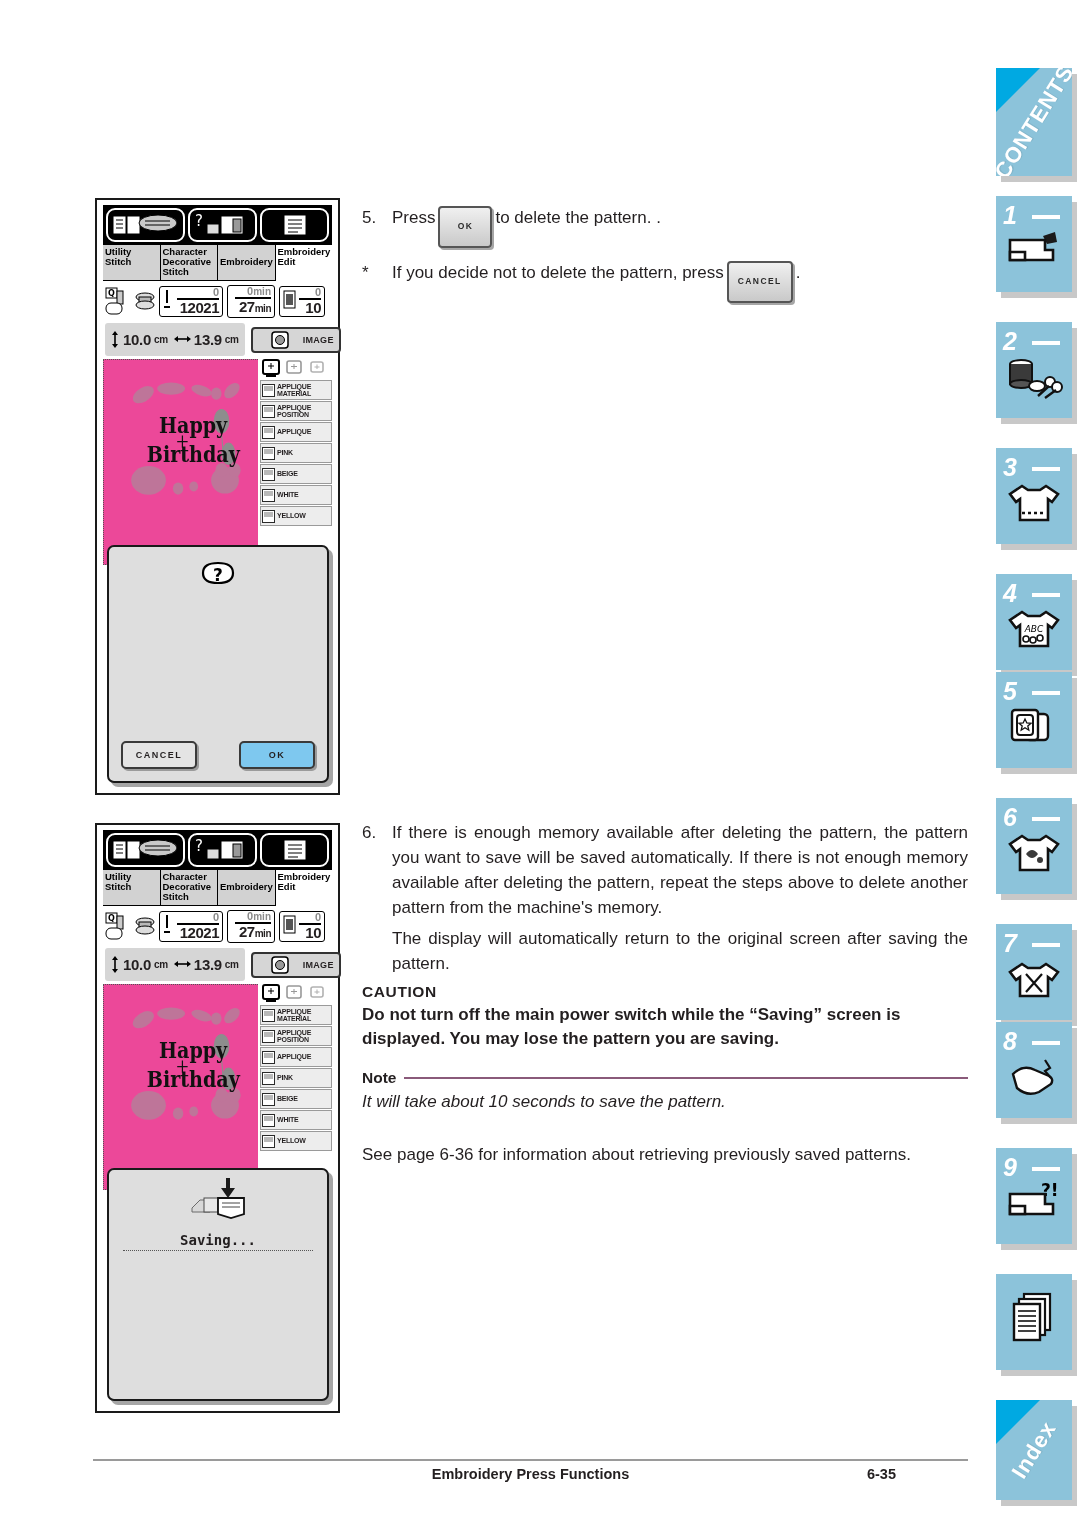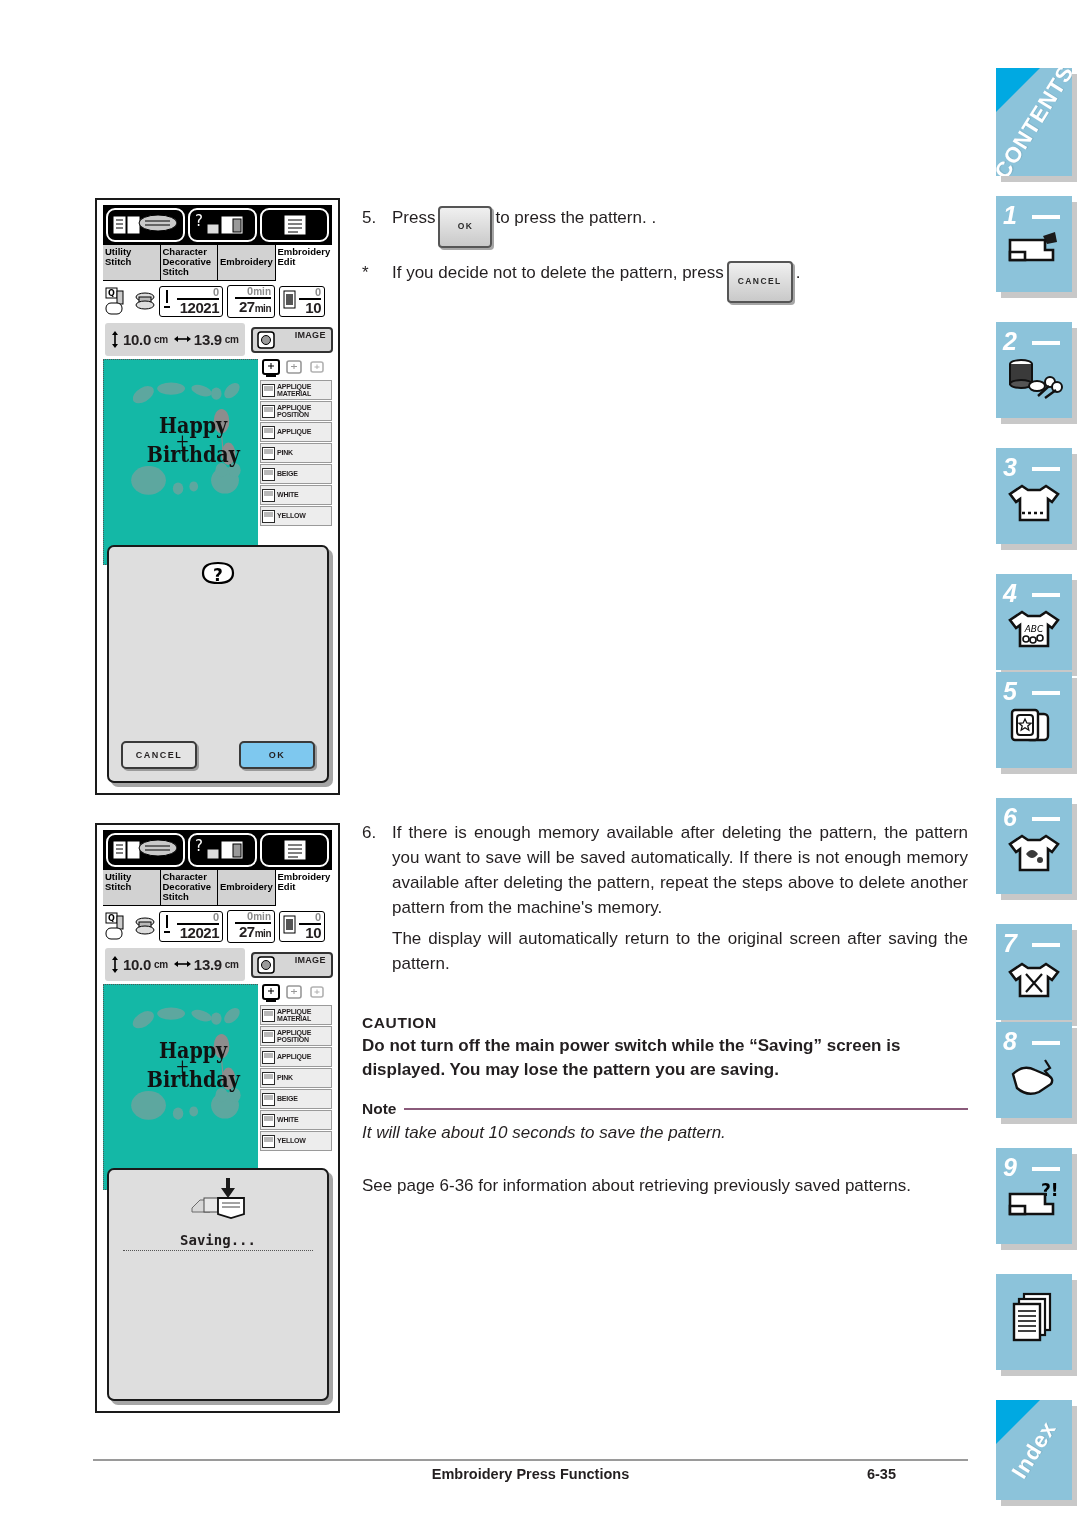--- a/index.html
+++ b/index.html
@@ -95,27 +95,27 @@
 
   .sizerow { display:flex; align-items:center; gap:6px; padding:3px 2px; }
   .sizebox {
     background:#d6d6d6; border-radius:3px; padding:8px 6px;
     font-weight:bold; font-size:15px; letter-spacing:-0.3px;
     display:flex; align-items:center; gap:3px;
   }
   .sizebox .u { font-size:10px; }
   .imgbtn {
     background:#d6d6d6; border:2px solid #333; border-radius:4px;
-    padding:1px 5px 1px 2px; display:flex; gap:18px;
+    padding:1px 5px 1px 16px; display:flex; align-items:center; gap:12px;
     font-size:9px; font-weight:bold; letter-spacing:0.3px;
   }
 
   .workarea { position:relative; display:flex; gap:2px; }
   .canvas {
-    flex:1; background:#14b8a6;
+    flex:1; background:#ec4899;
     border-left:1px dotted #555; border-top:1px dotted #555;
     border-bottom:1px dotted #555;
     position:relative; overflow:hidden;padding-left:15px;
   }
   .colcol { width:72px; }
   .hooprow { display:flex; gap:1px; justify-content:flex-start; padding-bottom:2px;}
   .colitem {
     border:1px solid #9a9a9a; background:#ededed;
     display:flex; align-items:center; gap:2px;
     padding:1px 1px; margin-bottom:1px; height:20px;
@@ -637,42 +637,42 @@
       </div>
 
     </div>
   </div>
 
   <div class="txtcol" style="top:205px;">
 
     <div class="step">
       <div class="n">5.</div>
       <div class="b" style="text-align:left;">
-        <span>Press</span><span class="inlinebtn ok">OK</span><span>to press the pattern. .</span>
+        <span>Press</span><span class="inlinebtn ok">OK</span><span>to delete the pattern. .</span>
       </div>
     </div>
 
     <div class="step" style="margin-top:12px;">
       <div class="n">*</div>
       <div class="b" style="text-align:left;">
         <span>If you decide not to delete the pattern, press</span><span class="inlinebtn cancel">CANCEL</span><span>.</span>
       </div>
     </div>
 
   </div>
 
   <div class="txtcol" style="top:820px;">
 
     <div class="step">
       <div class="n">6.</div>
       <div class="b">If there is enough memory available after deleting the pattern, the pattern you want to save will be saved automatically. If there is not enough memory available after deleting the pattern, repeat the steps above to delete another pattern from the machine's memory.</div>
     </div>
     <div style="margin-left:30px;" class="para">The display will automatically return to the original screen after saving the pattern.</div>
 
-    <div style="margin-top:38px;">
+    <div style="margin-top:7px;">
       <div class="caution-h">CAUTION</div>
       <div class="caution-b">Do not turn off the main power switch while the “Saving” screen is displayed. You may lose the pattern you are saving.</div>
     </div>
 
     <div>
       <div class="note-h">
         <b>Note</b>
         <span class="ln"></span>
       </div>
       <div class="note-b">It will take about 10 seconds to save the pattern.</div>

